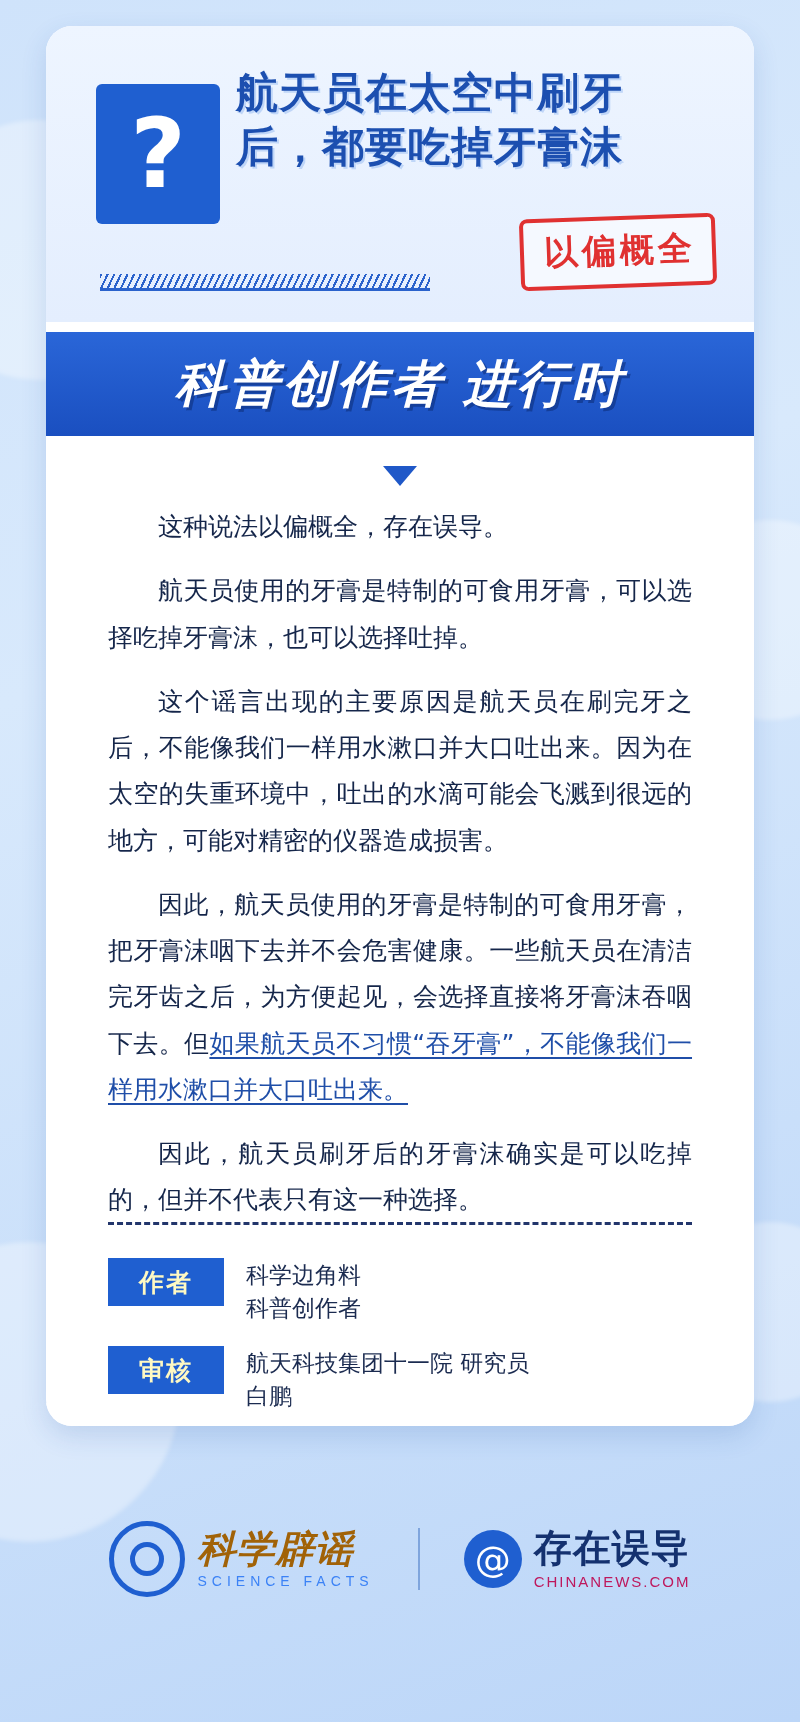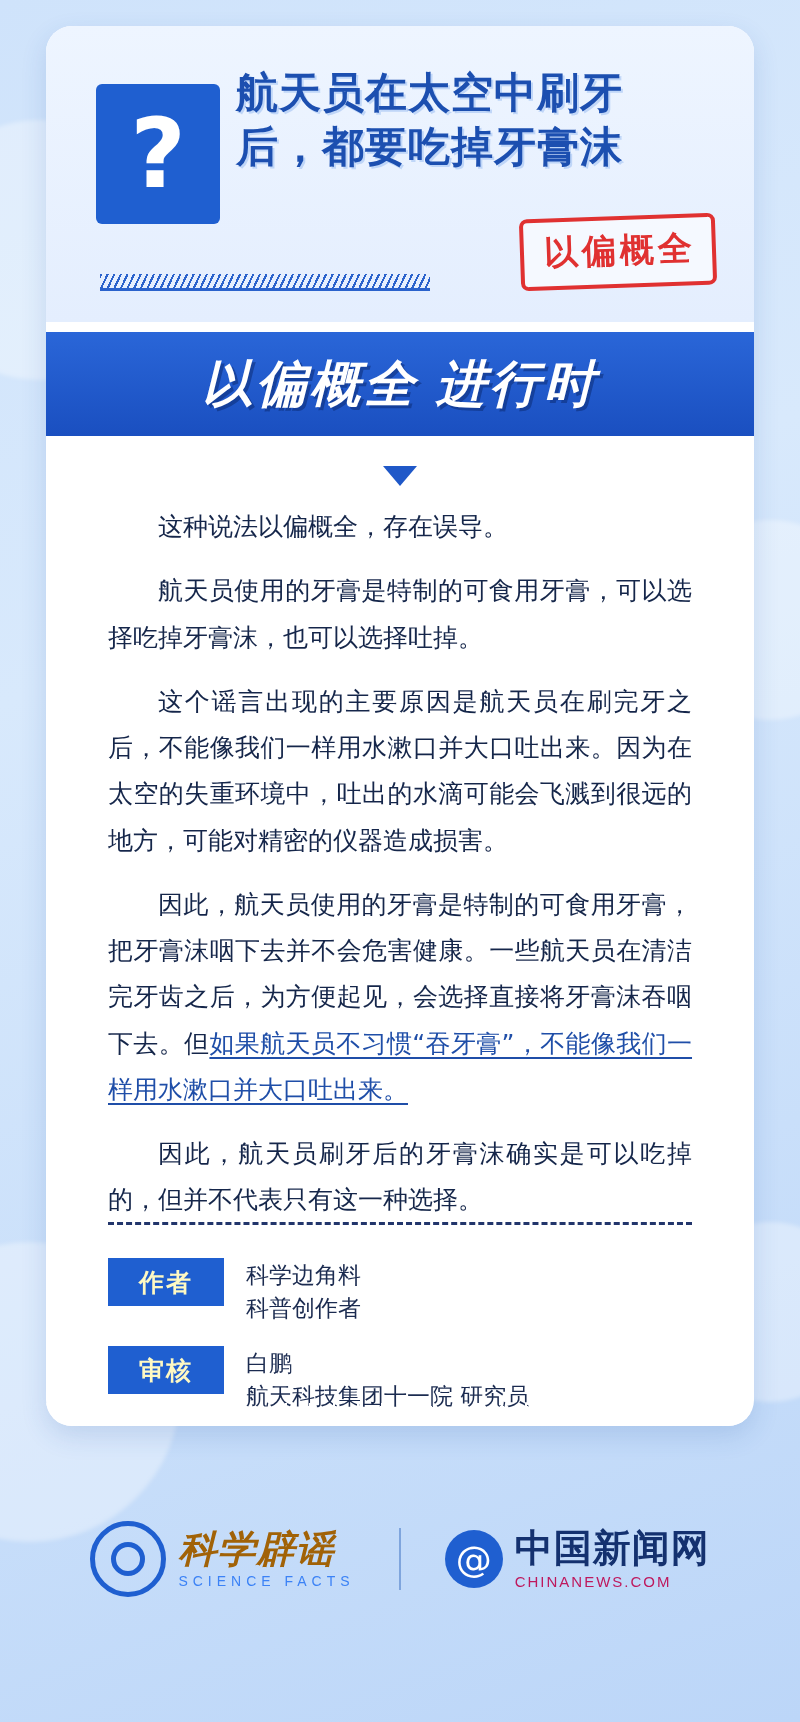--- a/index.html
+++ b/index.html
@@ -316,21 +316,21 @@
   <div class="header">
     <div class="q-badge">?</div>
     <div class="headline">航天员在太空中刷牙后，都要吃掉牙膏沫</div>
     <div class="stamp">以偏概全</div>
     <div class="hatch-line"></div>
   </div>
 
   <div class="banner-wrap">
 
     <div class="banner">
-      <div class="banner-text">以偏概全 进行时</div>
+      <div class="banner-text">科普创作者 进行时</div>
     </div>
   </div>
 
   <div class="arrow-down"></div>
 
   <div class="body-text">
     <p>这种说法以偏概全，存在误导。</p>
     <p>航天员使用的牙膏是特制的可食用牙膏，可以选择吃掉牙膏沫，也可以选择吐掉。</p>
     <p>这个谣言出现的主要原因是航天员在刷完牙之后，不能像我们一样用水漱口并大口吐出来。因为在太空的失重环境中，吐出的水滴可能会飞溅到很远的地方，可能对精密的仪器造成损害。</p>
     <p><span>因此，航天员使用的牙膏是特制的可食用牙膏，把牙膏沫咽下去并不会危害健康。一些航天员在清洁完牙齿之后，为方便起见，会选择直接将牙膏沫吞咽下去。但</span><span class="link-underline">如果航天员不习惯“吞牙膏”，不能像我们一样用水漱口并大口吐出来。</span></p>
@@ -343,22 +343,22 @@
     <div class="credit-row">
       <div class="credit-tag">作者</div>
       <div class="credit-lines">
         <div>科学边角料</div>
         <div>科普创作者</div>
       </div>
     </div>
     <div class="credit-row">
       <div class="credit-tag">审核</div>
       <div class="credit-lines">
+        <div>航天科技集团十一院 研究员</div>
         <div>白鹏</div>
-        <div>航天科技集团十一院 研究员</div>
       </div>
     </div>
   </div>
 
   <div class="scallop"></div>
 </div>
 
 <div class="footer">
   <div class="logo-left">
     <div class="logo-circle"></div>
@@ -366,17 +366,17 @@
       <div class="logo-left-cn">科学辟谣</div>
       <div class="logo-left-en">SCIENCE FACTS</div>
     </div>
   </div>
 
   <div class="footer-divider"></div>
 
   <div class="logo-right">
     <div class="at-circle">@</div>
     <div class="logo-right-text">
-      <div class="logo-right-cn">中国新闻网</div>
+      <div class="logo-right-cn">存在误导</div>
       <div class="logo-right-en">CHINANEWS.COM</div>
     </div>
   </div>
 </div>
 
 </body></html>

